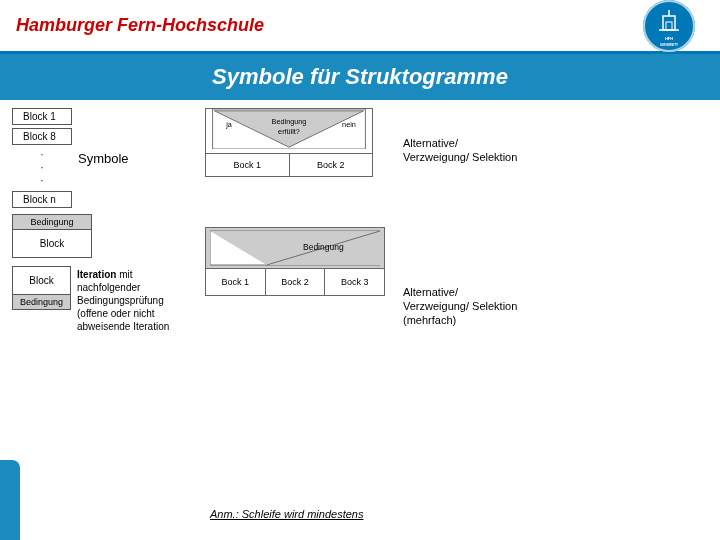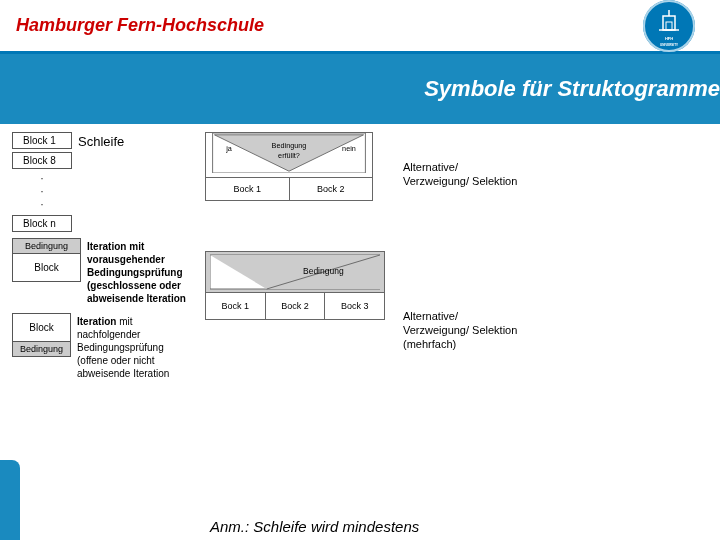--- a/index.html
+++ b/index.html
@@ -47,24 +47,24 @@
       font-size: 7px;
       text-align: center;
       line-height: 1.1;
       font-weight: bold;
     }
 
     
     .title-bar {
       background: #1a8abf;
       color: white;
-      text-align: right;
+      text-align: center;
       font-size: 22px;
       font-style: italic;
-      padding: 22px 0;
+      padding: 10px 0;
       font-weight: bold;
     }
     .sequenz-blocks {
       display: flex;
       flex-direction: column;
       gap: 3px;
     }
     .seq-block {
       border: 1px solid #555;
       padding: 2px 10px;
@@ -147,25 +147,26 @@
       left: 0;
       width: 20px;
       height: 80px;
       background: #1a8abf;
       border-radius: 0 8px 0 0;
     }
 
     
     .bottom-note {
       position: absolute;
-      bottom: 3px;
+      bottom: 18px;
       left: 210px;
-      font-size: 15px;
+      font-size: 11px;
       color: #000;
       font-style: italic;
+      text-decoration: underline;
       line-height: 1.4;
     }
 
     
     .content-area {
       display: flex;
       flex-direction: row;
       padding: 8px 12px;
       gap: 8px;
       position: relative;
@@ -251,38 +252,34 @@
     </div>
   </div>
 </div>
 
 <div class="title-bar">Symbole für Struktogramme</div>
 
 <div class="content-area">
 
   <div class="col-left">
 
-    <div class="section-row" style="margin-bottom:4px;">
+    <div class="section-row" style="margin-bottom:4px;align-items:center;">
       <div class="sequenz-blocks">
         <div class="seq-block">Block 1</div>
         <div class="seq-block">Block 8</div>
         <div class="seq-dots">·<br>·<br>·</div>
         <div class="seq-block">Block n</div>
       </div>
-      <div class="sequenz-label" style="padding-top:2px; font-size:13px;">Schleife</div>
+      <div class="sequenz-label" style="padding-top:2px; font-size:13px;">Symbole</div>
     </div>
 
     <div class="section-row" style="margin-top:6px; margin-bottom:4px;">
       <div class="iter1-box">
         <div class="iter1-bedingung">Bedingung</div>
         <div class="iter1-block">Block</div>
-      </div>
-      <div class="iter1-label">
-        <span style="font-weight:bold;">Iteration</span>
-        <span> mit vorausgehender Bedingungsprüfung (geschlossene oder abweisende Iteration</span>
       </div>
     </div>
 
     <div class="section-row" style="margin-top:8px;">
       <div class="iter2-box">
         <div class="iter2-block">Block</div>
         <div class="iter2-bedingung">Bedingung</div>
       </div>
       <div class="iter2-label">
         <span style="font-weight:bold;">Iteration</span>

